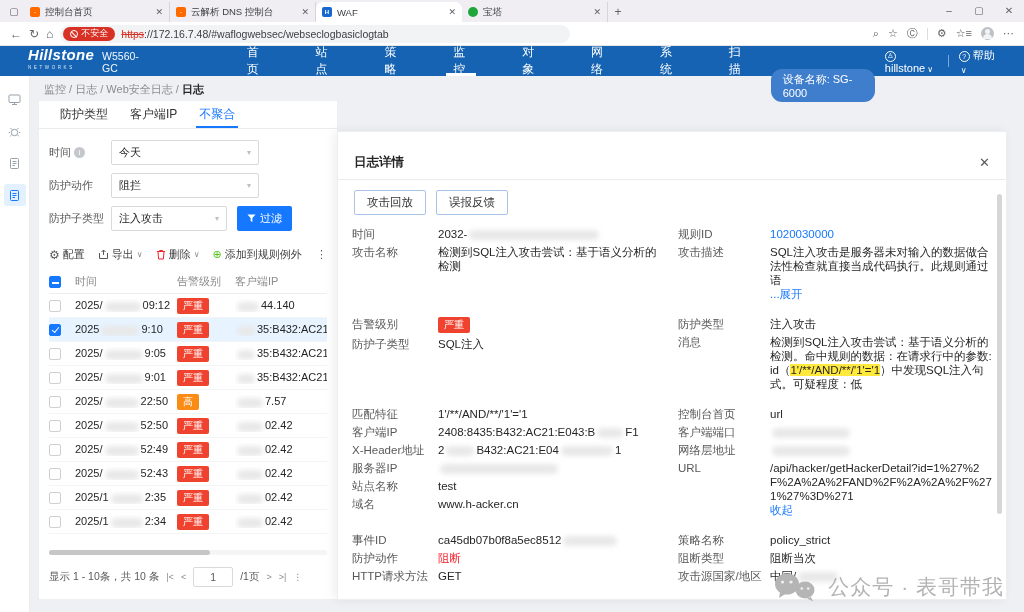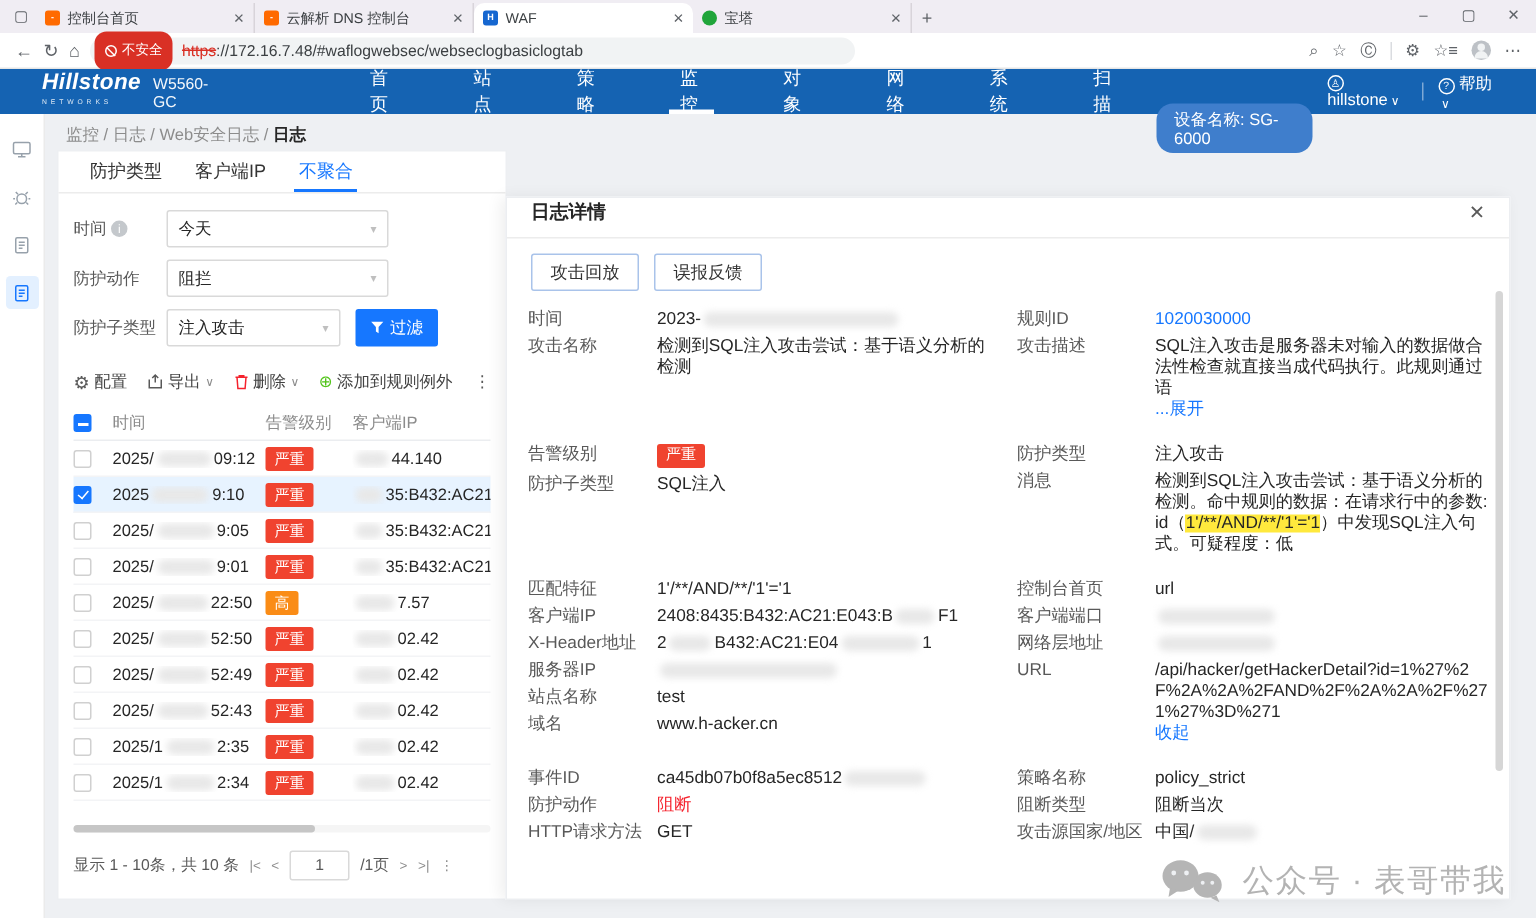--- a/index.html
+++ b/index.html
@@ -18,21 +18,21 @@
   .fav.console { background:#ff6a00; }
   .fav.waf { background:#1667d0; }
   .fav.baota { background:#20a53a; border-radius:50%; }
   .newtab { width:20px; text-align:center; color:#5f6368; font-size:12px; margin-bottom:3px; }
   .wincontrols { margin-left:auto; display:flex; align-self:flex-start; }
   .wincontrols span { width:30px; height:20px; display:flex; align-items:center; justify-content:center; color:#5f6368; font-size:10px; }
 
   .addressbar { position:absolute; top:22px; left:0; right:0; height:24px; background:#fff; display:flex; align-items:center; gap:7px; padding:0 10px; border-bottom:1px solid #e6e6e6; }
   .navbtn { color:#5f6368; font-size:12px; }
   .urlpill { width:510px; height:18px; background:#f1f3f4; border-radius:10px; display:flex; align-items:center; gap:6px; padding:0 4px 0 3px; }
-  .unsafe { display:flex; align-items:center; gap:3px; background:#d93025; color:#fff; font-size:9px; border-radius:8px; padding:13px 7px; height:14px; }
+  .unsafe { display:flex; align-items:center; gap:3px; background:#d93025; color:#fff; font-size:9px; border-radius:8px; padding:1px 7px; height:14px; }
   .slash-ico { width:8px; height:8px; border:1px solid #fff; border-radius:50%; position:relative; }
   .slash-ico::after { content:""; position:absolute; left:-1px; top:3px; width:8px; height:1px; background:#fff; transform:rotate(45deg); }
   .urltext { font-size:10.5px; color:#3c4043; white-space:nowrap; overflow:hidden; }
   .urltext .scheme { color:#d93025; text-decoration:line-through; }
   .baricons { margin-left:auto; display:flex; align-items:center; gap:9px; color:#5f6368; font-size:11px; }
   .avatar-ico { width:13px; height:13px; border-radius:50%; background:#bdc1c6; position:relative; }
   .avatar-ico::before { content:""; position:absolute; left:4px; top:2px; width:5px; height:5px; border-radius:50%; background:#f1f3f4; }
   .avatar-ico::after { content:""; position:absolute; left:2px; top:7px; width:9px; height:5px; border-radius:5px 5px 0 0; background:#f1f3f4; }
   .sep-v { width:1px; height:12px; background:#dadce0; }
 
@@ -99,21 +99,21 @@
   .blur { display:inline-block; height:10px; min-width:16px; background:#e8e8e8; border-radius:5px; filter:blur(2.5px); vertical-align:middle; margin:0 2px; }
 
   .hscroll { position:absolute; left:10px; bottom:44px; right:10px; height:5px; background:#f5f5f5; border-radius:3px; }
   .hscroll .thumb { width:58%; height:5px; background:#c6c6c6; border-radius:3px; }
   .pagin { position:absolute; left:10px; right:10px; bottom:12px; display:flex; align-items:center; gap:7px; font-size:10.5px; color:#595959; }
   .pagin .pgbtn { color:#8c8c8c; font-size:9px; }
   .pagin .pginput { width:40px; height:20px; border:1px solid #d9d9d9; border-radius:2px; display:flex; align-items:center; justify-content:center; }
 
   
   .panel { position:absolute; left:337px; top:131px; width:670px; height:469px; background:#fff; border:1px solid #eceef1; box-shadow:-3px 0 10px rgba(0,0,0,.07); overflow:hidden; }
-  .phead { display:flex; align-items:center; justify-content:space-between; padding:1px 16px 8px; font-size:12.5px; font-weight:bold; color:#262626; border-bottom:1px solid #ececec; }
+  .phead { display:flex; align-items:center; justify-content:space-between; padding:22px 16px 8px; font-size:12.5px; font-weight:bold; color:#262626; border-bottom:1px solid #ececec; }
   .pclose { font-weight:normal; color:#595959; font-size:13px; }
   .pbtns { display:flex; gap:10px; padding:10px 16px 4px; }
   .pbtn { border:1px solid #a9c3ea; background:#fff; color:#333; border-radius:2px; font-size:11.5px; padding:4px 12px; }
   .bands { padding:8px 14px; }
   .band { display:flex; margin-bottom:12px; }
   .bcol { flex:1; min-width:0; }
   .bcol.l { margin-right:12px; }
   .dfield { display:flex; font-size:11.5px; line-height:14px; margin-bottom:4px; color:#262626; }
   .dfield .lbl { flex:0 0 86px; color:#595959; padding-right:6px; }
   .bcol.r .dfield .lbl { flex-basis:92px; }
@@ -422,21 +422,21 @@
     <div class="pbtns">
       <button class="pbtn">攻击回放</button>
       <button class="pbtn">误报反馈</button>
     </div>
     <div class="bands" id="bands">
         <div class="band">
           <div class="bcol l">
             <div class="dfield">
               <span class="lbl">时间</span>
               <span class="val">
-                <span class="line"><span>2023-</span><span class="blur" style="width: 130px;"></span></span>
+                <span class="line"><span>2032-</span><span class="blur" style="width: 130px;"></span></span>
               </span>
             </div>
             <div class="dfield">
               <span class="lbl">攻击名称</span>
               <span class="val">
                 <span class="line"><span>检测到SQL注入攻击尝试：基于语义分析的检测</span></span>
               </span>
             </div>
           </div>
           <div class="bcol r">

